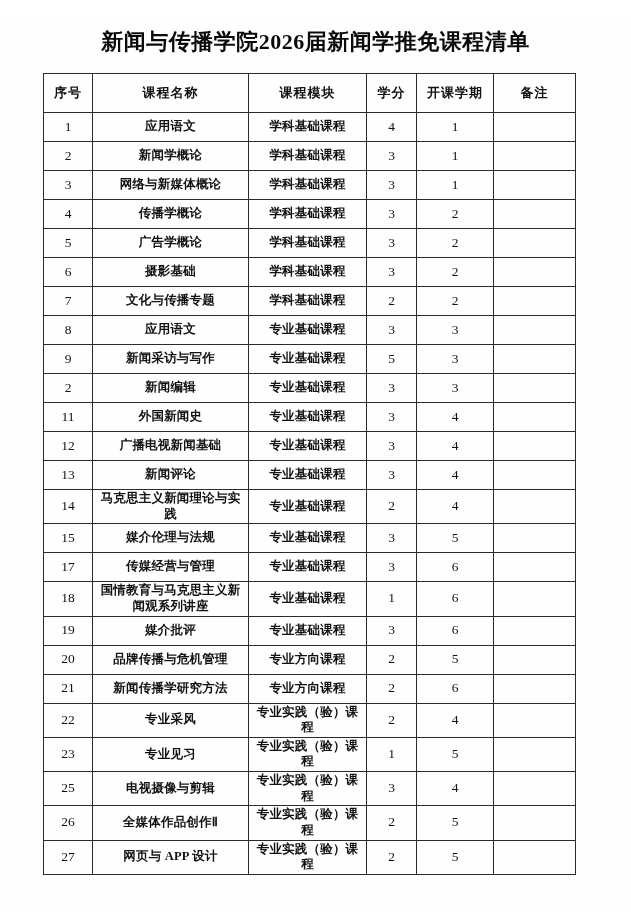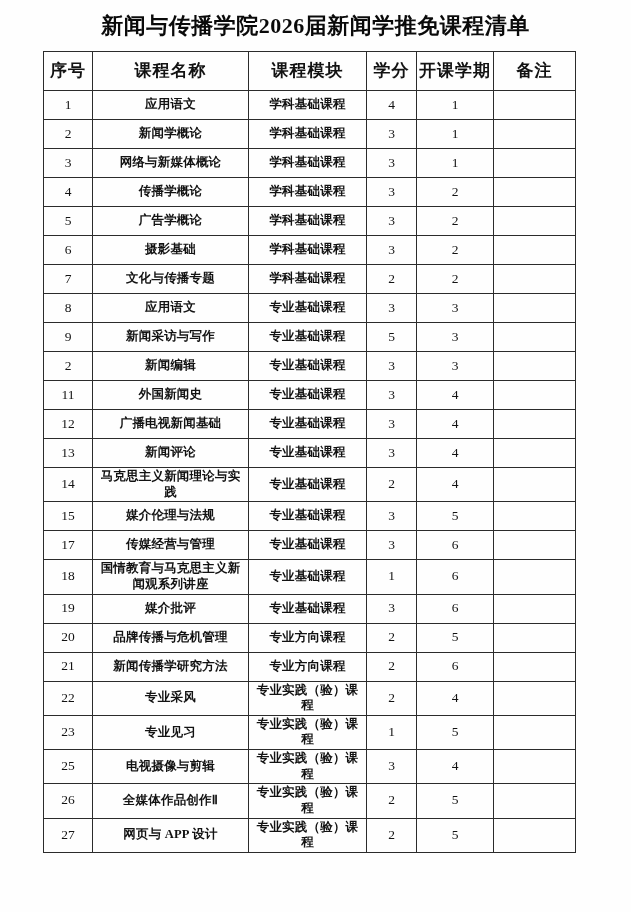--- a/index.html
+++ b/index.html
@@ -14,21 +14,21 @@
     font-family: "Liberation Serif", serif;
     color: #121212;
     position: relative;
   }
   .page {
     width: 631px;
     height: 912px;
     background: #fefefe;
   }
   .title {
-    margin: 0;
+    margin: 16px;
     padding-top: 11px;
     text-align: center;
     font-size: 22px;
     font-weight: bold;
     letter-spacing: 0.5px;
     color: #0a0a0a;
     font-family: "Liberation Serif", serif;
   }
   table.course-table {
     border-collapse: collapse;
@@ -40,21 +40,21 @@
   .course-table td {
     border: 1.5px solid #2b2b2b;
     text-align: center;
     vertical-align: middle;
     padding: 1px 2px;
     overflow: hidden;
     line-height: 1.25;
   }
   .course-table thead th {
     height: 36px;
-    font-size: 17px;
+    font-size: 13px;
     font-weight: bold;
     letter-spacing: 1px;
   }
   .course-table tbody td {
     height: 26px;
     font-size: 12.5px;
     font-weight: 600;
   }
   .course-table td.c-no,
   .course-table td.c-credits,

